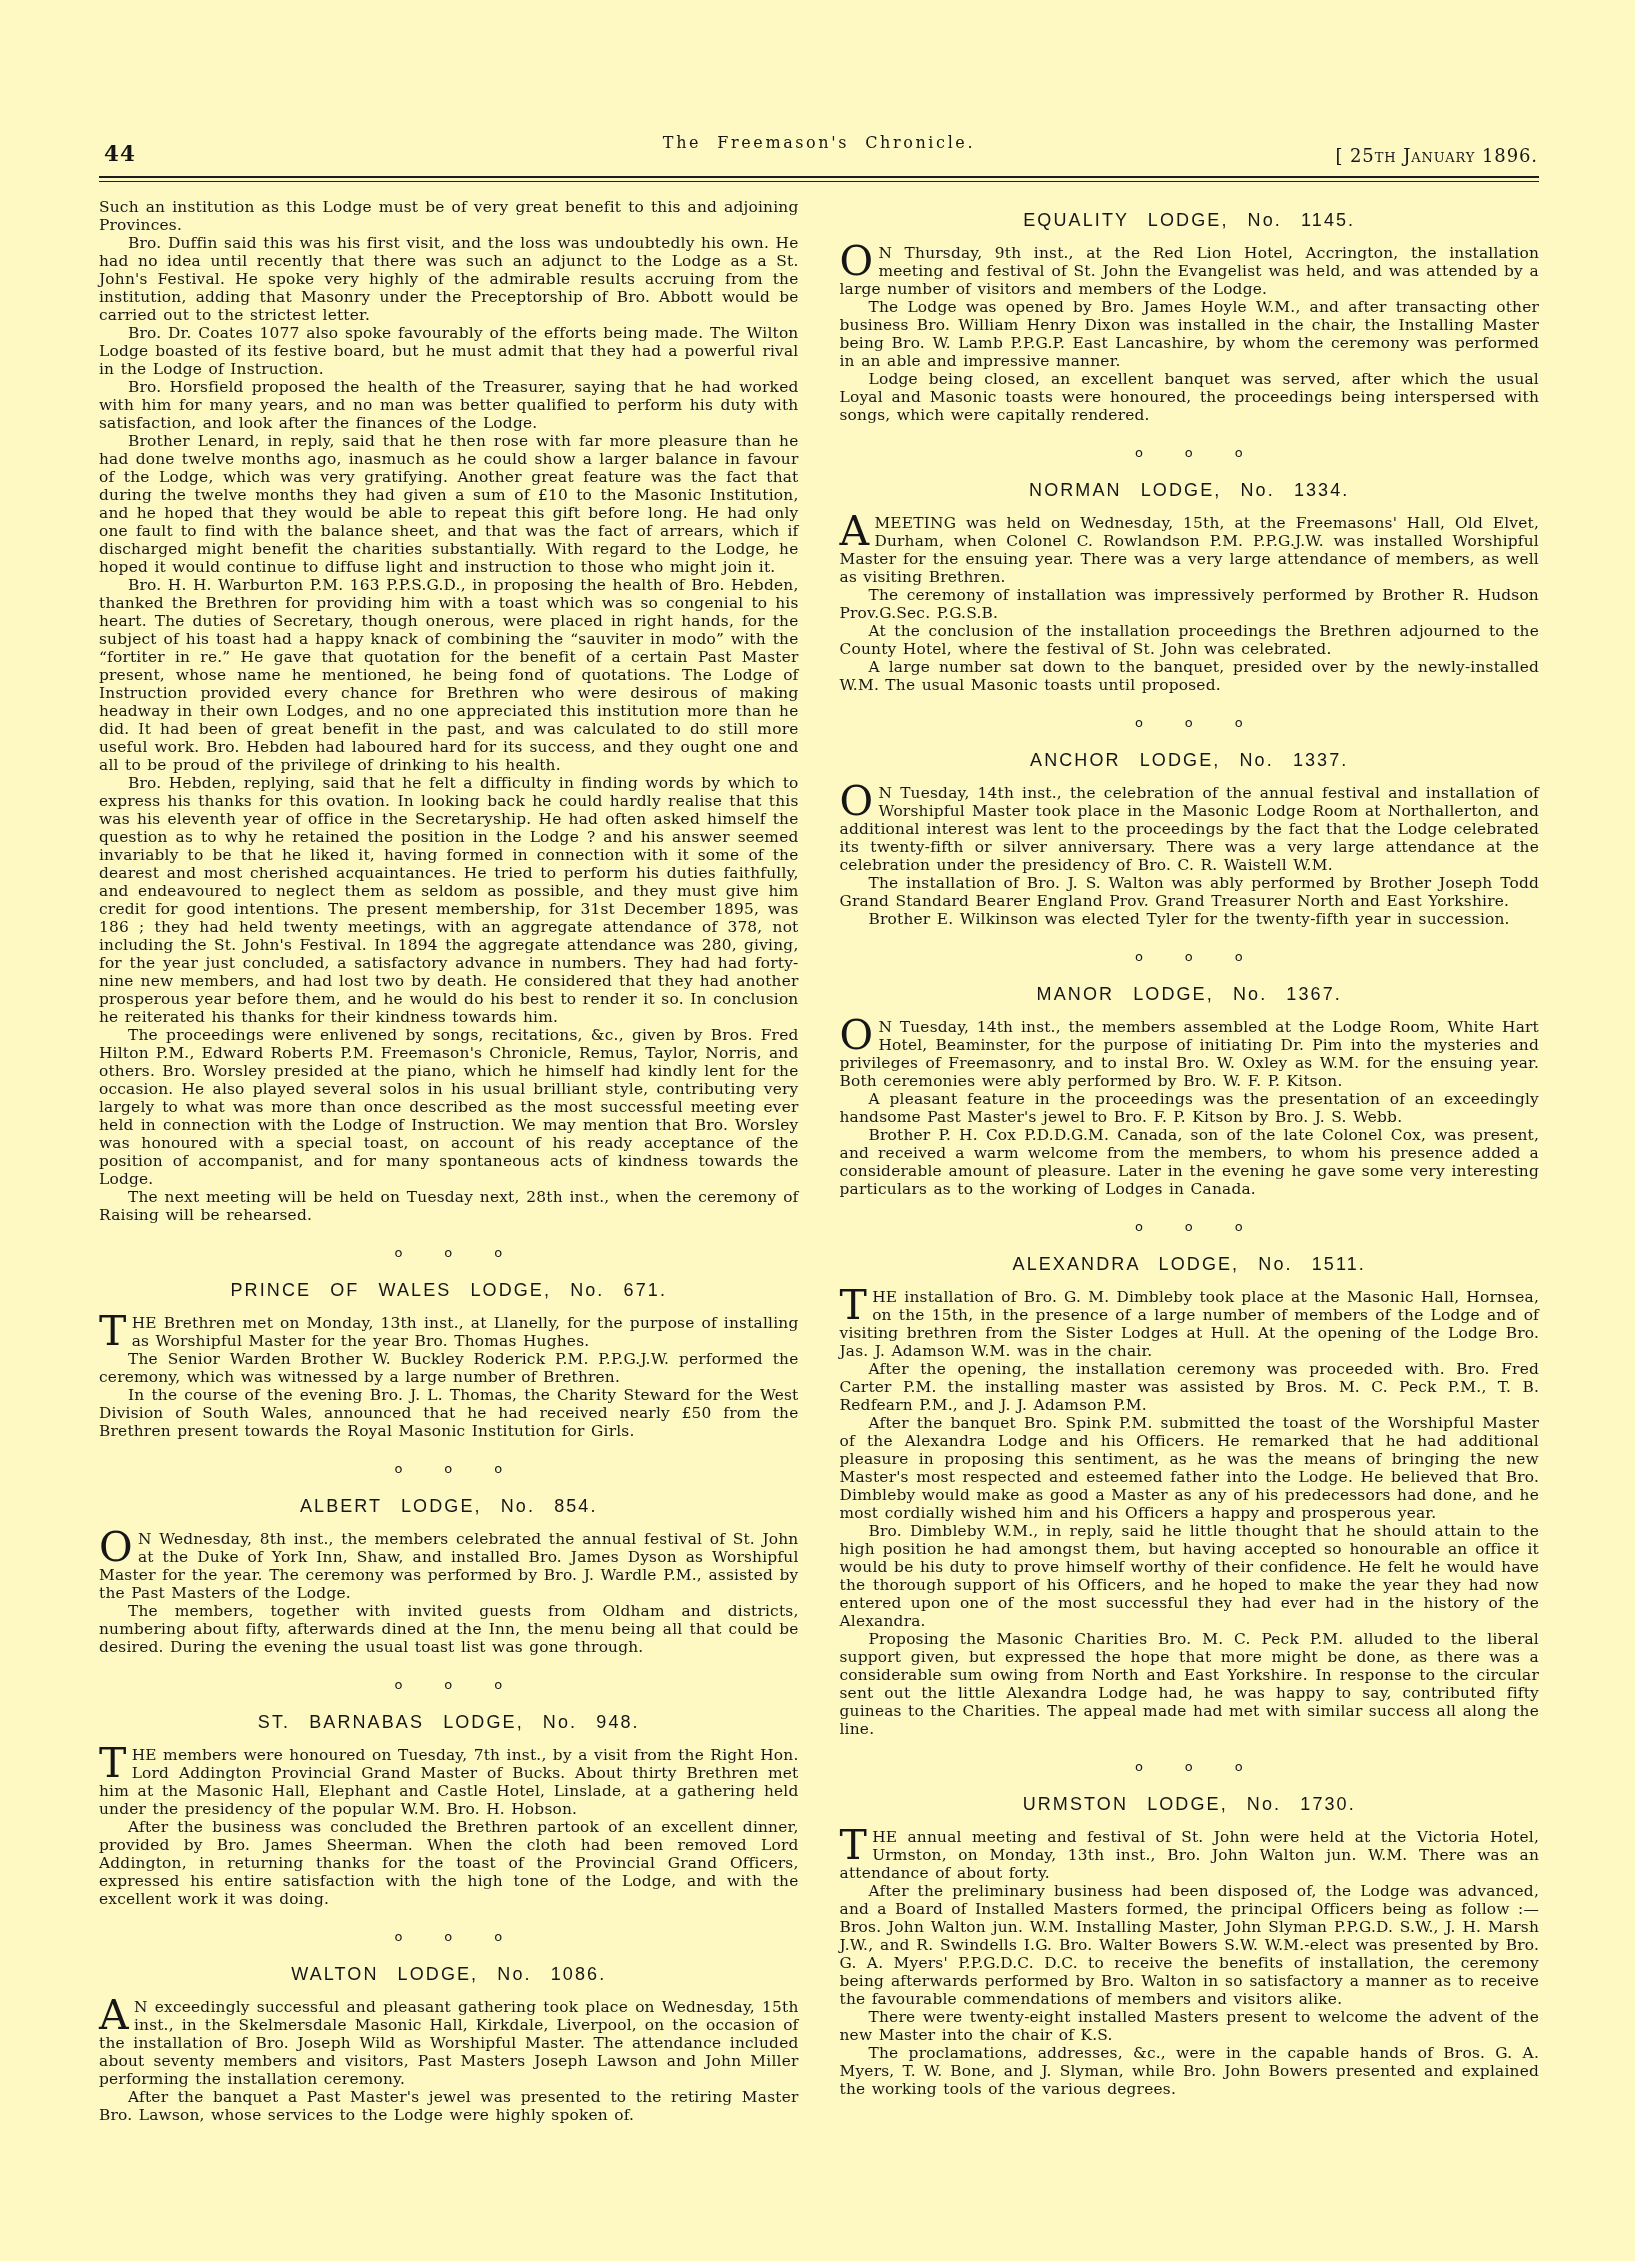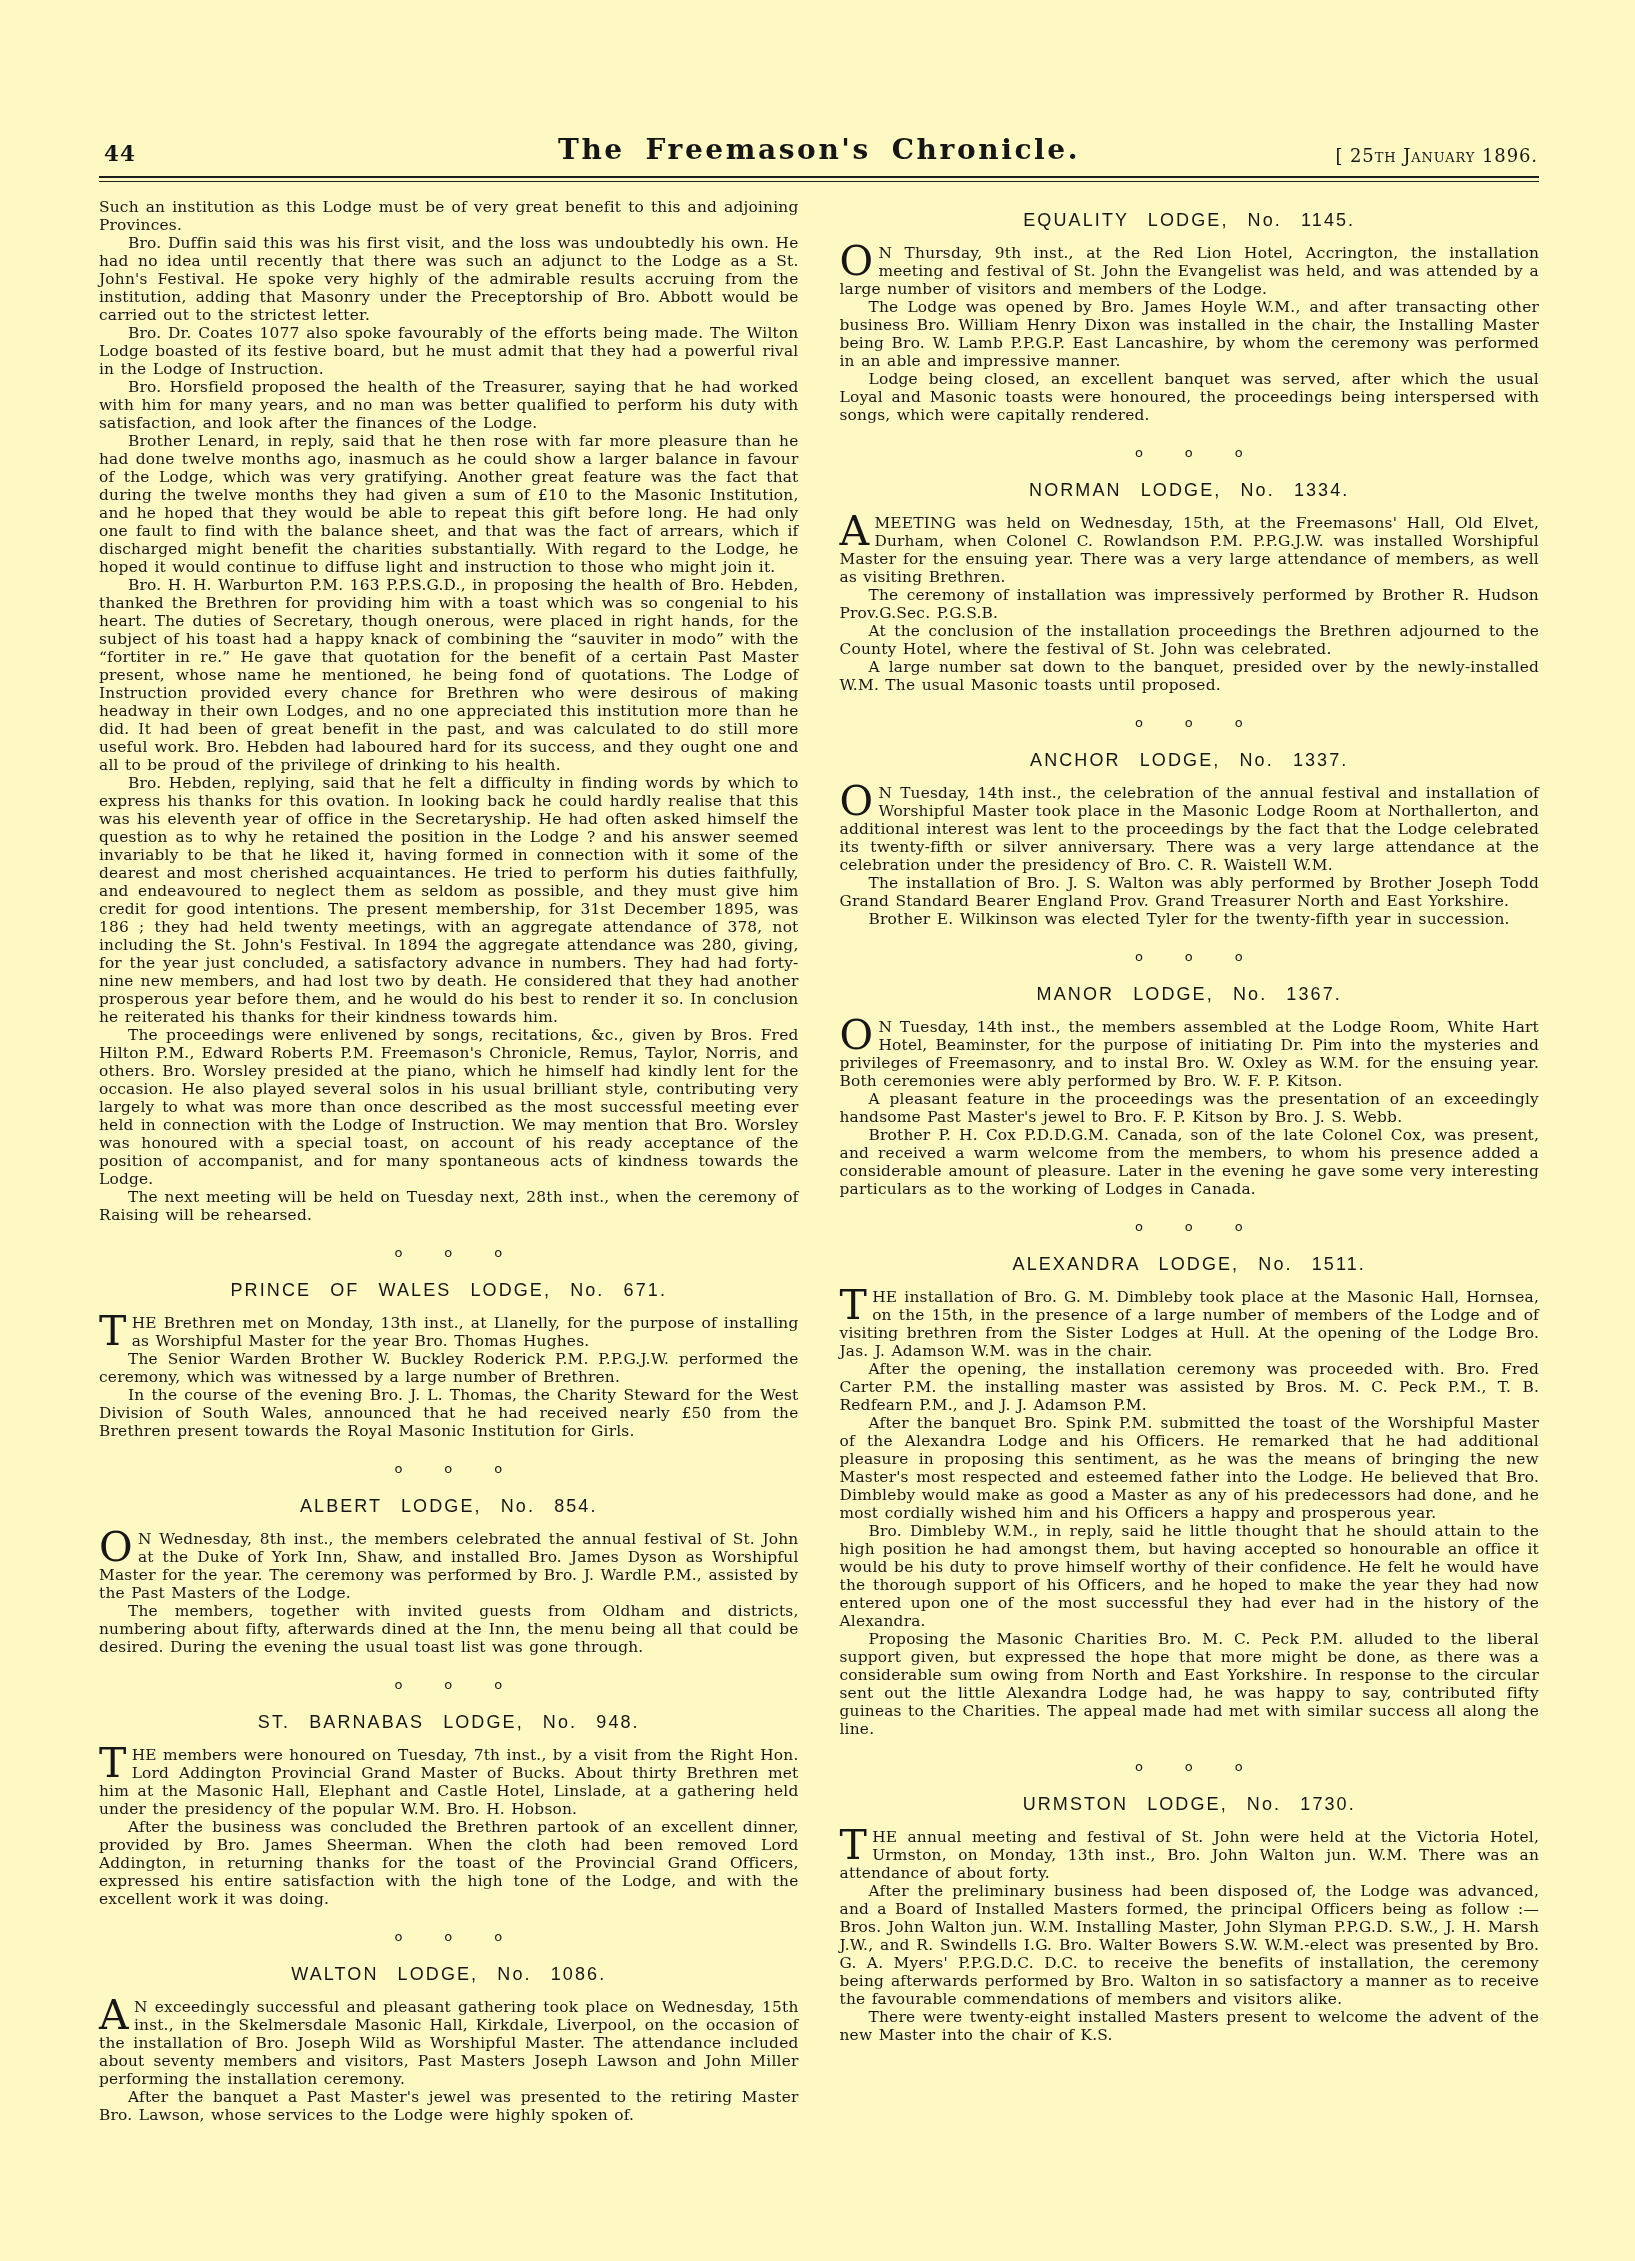--- a/index.html
+++ b/index.html
@@ -26,22 +26,22 @@
   .page-number {
     position: absolute;
     left: 5.1px;
     bottom: 5.1px;
     font-size: 21.4px;
     font-weight: 700;
     letter-spacing: 0.9px;
   }
   .paper-title {
     display: inline-block;
-    font-size: 28px;
-    font-weight: 700;
+    font-size: 16px;
+    font-weight: 400;
     letter-spacing: 2.6px;
     word-spacing: 8.5px;
     padding-bottom: 3.4px;
   }
   .issue-date {
     position: absolute;
     right: 1px;
     bottom: 5.1px;
     font-size: 18px;
     font-variant: small-caps;
@@ -180,17 +180,18 @@
           <p class="para">After the banquet Bro. Spink P.M. submitted the toast of the Worshipful Master of the Alexandra Lodge and his Officers.  He remarked that he had additional pleasure in proposing this sentiment, as he was the means of bringing the new Master's most respected and esteemed father into the Lodge. He believed that Bro. Dimbleby would make as good a Master as any of his predecessors had done, and he most cordially wished him and his Officers a happy and prosperous year.</p>
           <p class="para">Bro. Dimbleby W.M., in reply, said he little thought that he should attain to the high position he had amongst them, but having accepted so honourable an office it would be his duty to prove himself worthy of their confidence. He felt he would have the thorough support of his Officers, and he hoped to make the year they had now entered upon one of the most successful they had ever had in the history of the Alexandra.</p>
           <p class="para">Proposing the Masonic Charities Bro. M. C. Peck P.M. alluded to the liberal support given, but expressed the hope that more might be done, as there was a considerable sum owing from North and East Yorkshire.  In response to the circular sent out the little Alexandra Lodge had, he was happy to say, contributed fifty guineas to the Charities.  The appeal made had met with similar success all along the line.</p>
         </section>
         <div class="separator">o o o</div>
         <section class="lodge-section">
           <h2 class="lodge-heading">URMSTON  LODGE,  No.  1730.</h2>
           <p class="para has-drop"><span class="dropcap">T</span>HE annual meeting and festival of St. John were held at the Victoria Hotel, Urmston, on Monday, 13th inst., Bro. John Walton jun. W.M. There was an attendance of about forty.</p>
           <p class="para">After the preliminary business had been disposed of, the Lodge was advanced, and a Board of Installed Masters formed, the principal Officers being as follow :—Bros. John Walton jun. W.M. Installing Master, John Slyman P.P.G.D. S.W., J. H. Marsh J.W., and R. Swindells I.G.  Bro. Walter Bowers S.W. W.M.-elect was presented by Bro. G. A. Myers' P.P.G.D.C. D.C. to receive the benefits of installation, the ceremony being afterwards performed by Bro. Walton in so satisfactory a manner as to receive the favourable commendations of members and visitors alike.</p>
           <p class="para">There were twenty-eight installed Masters present to welcome the advent of the new Master into the chair of K.S.</p>
+          <p class="para">The proclamations, addresses, &amp;c., were in the capable hands of Bros. G. A. Myers, T. W. Bone, and J. Slyman, while Bro. John Bowers presented and explained the working tools of the various degrees.</p>
         </section>
       </div>
   </div>
 </div>
 
 
 </body></html>

